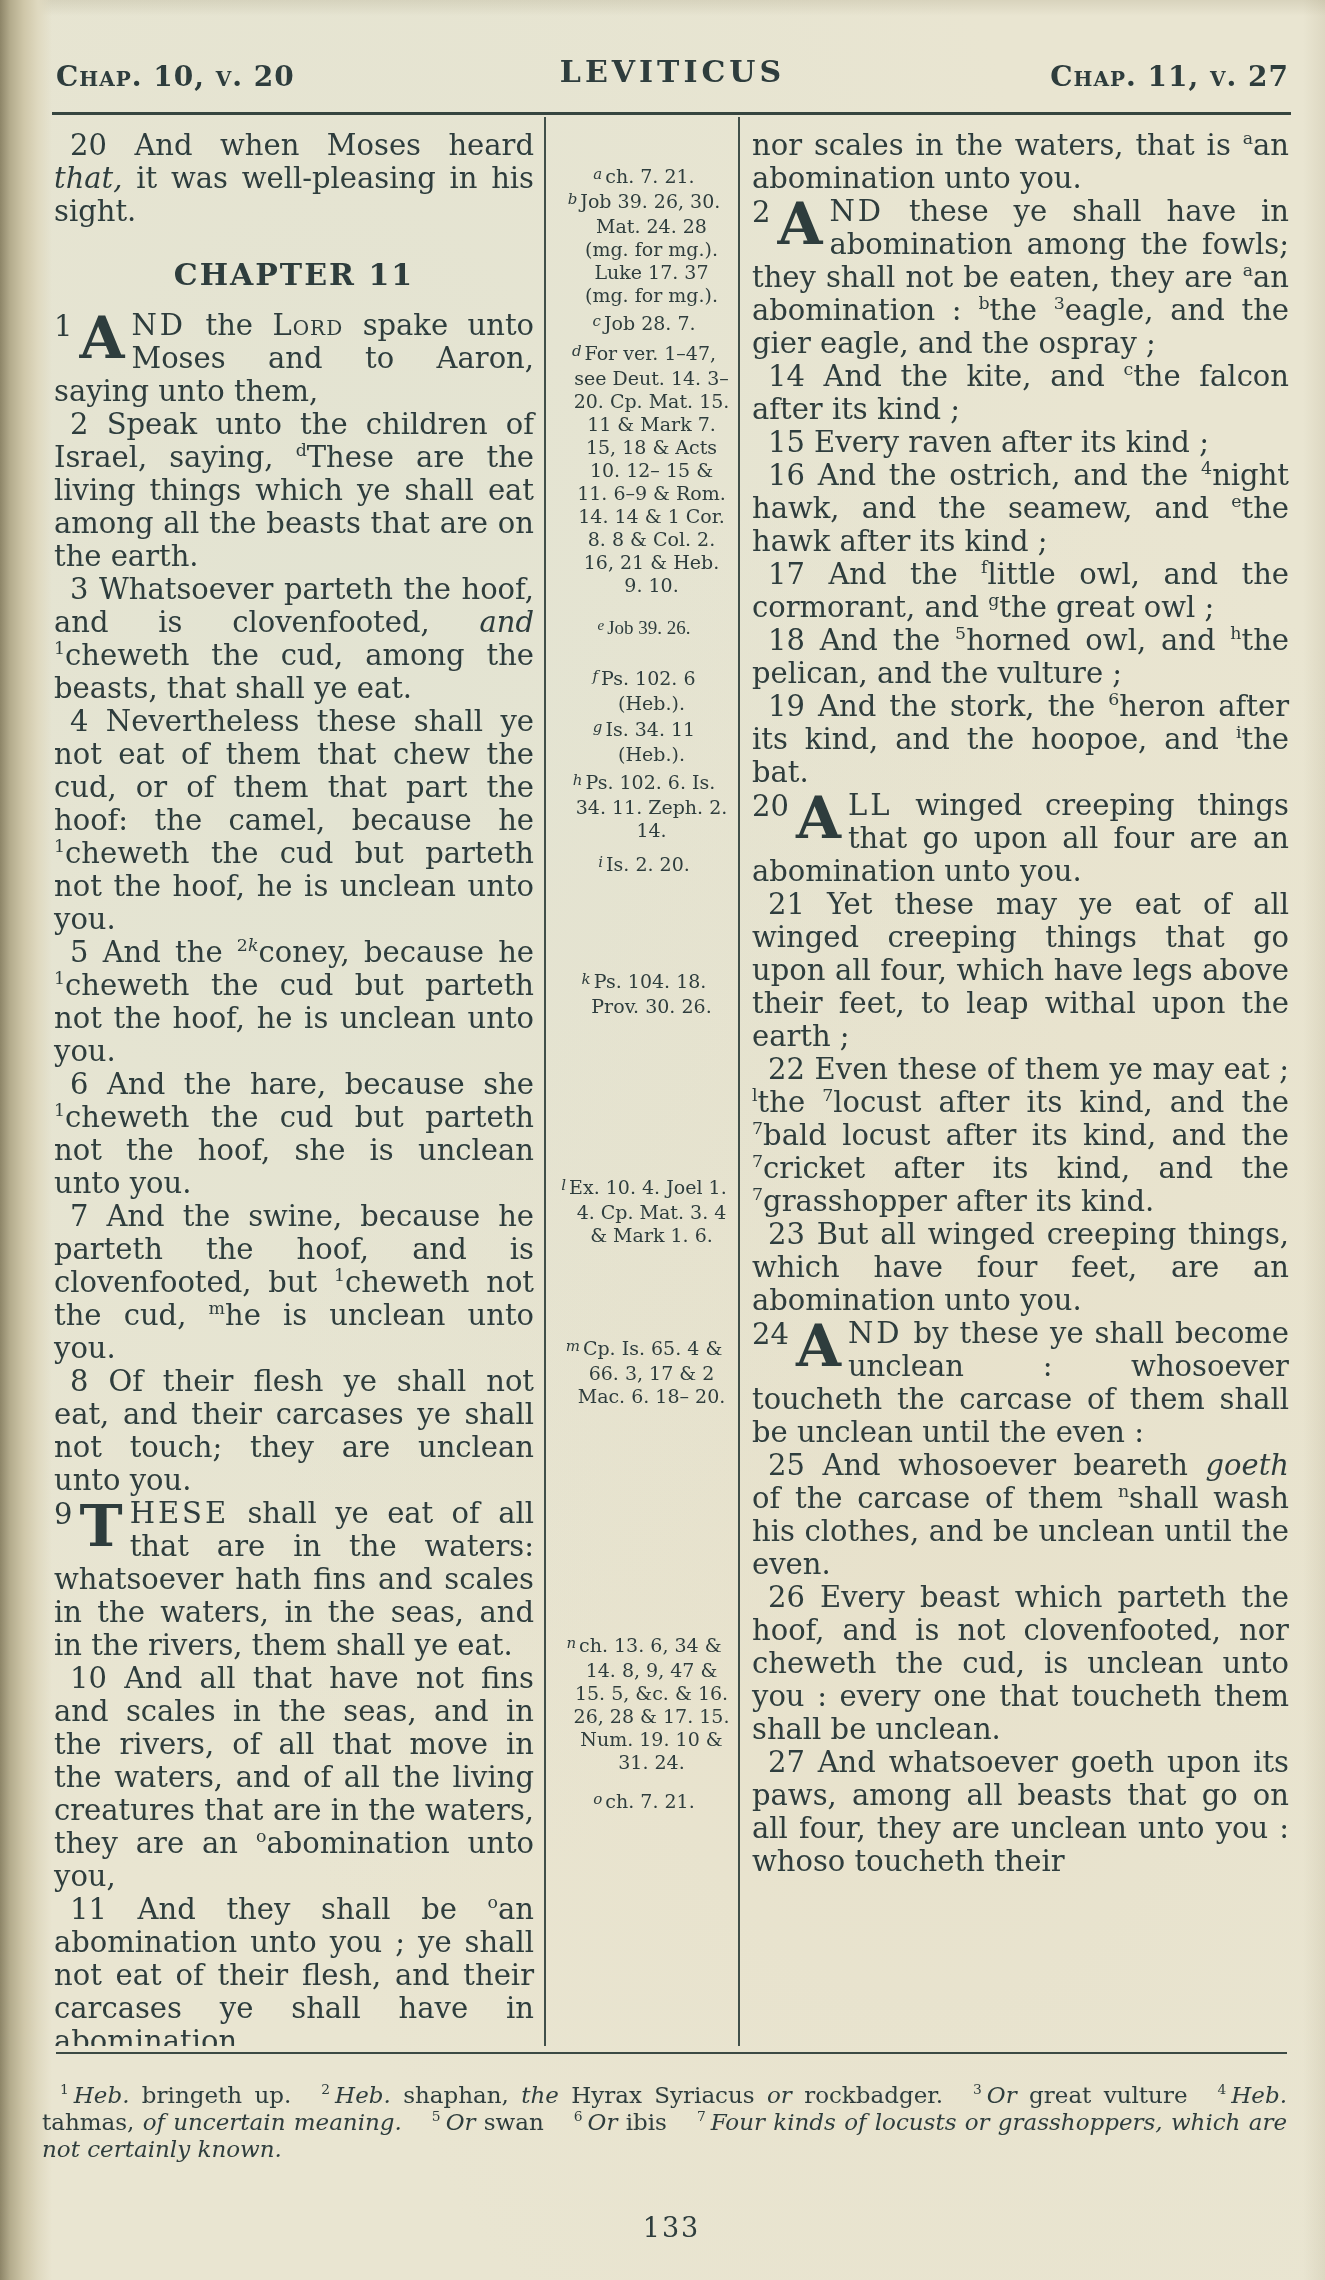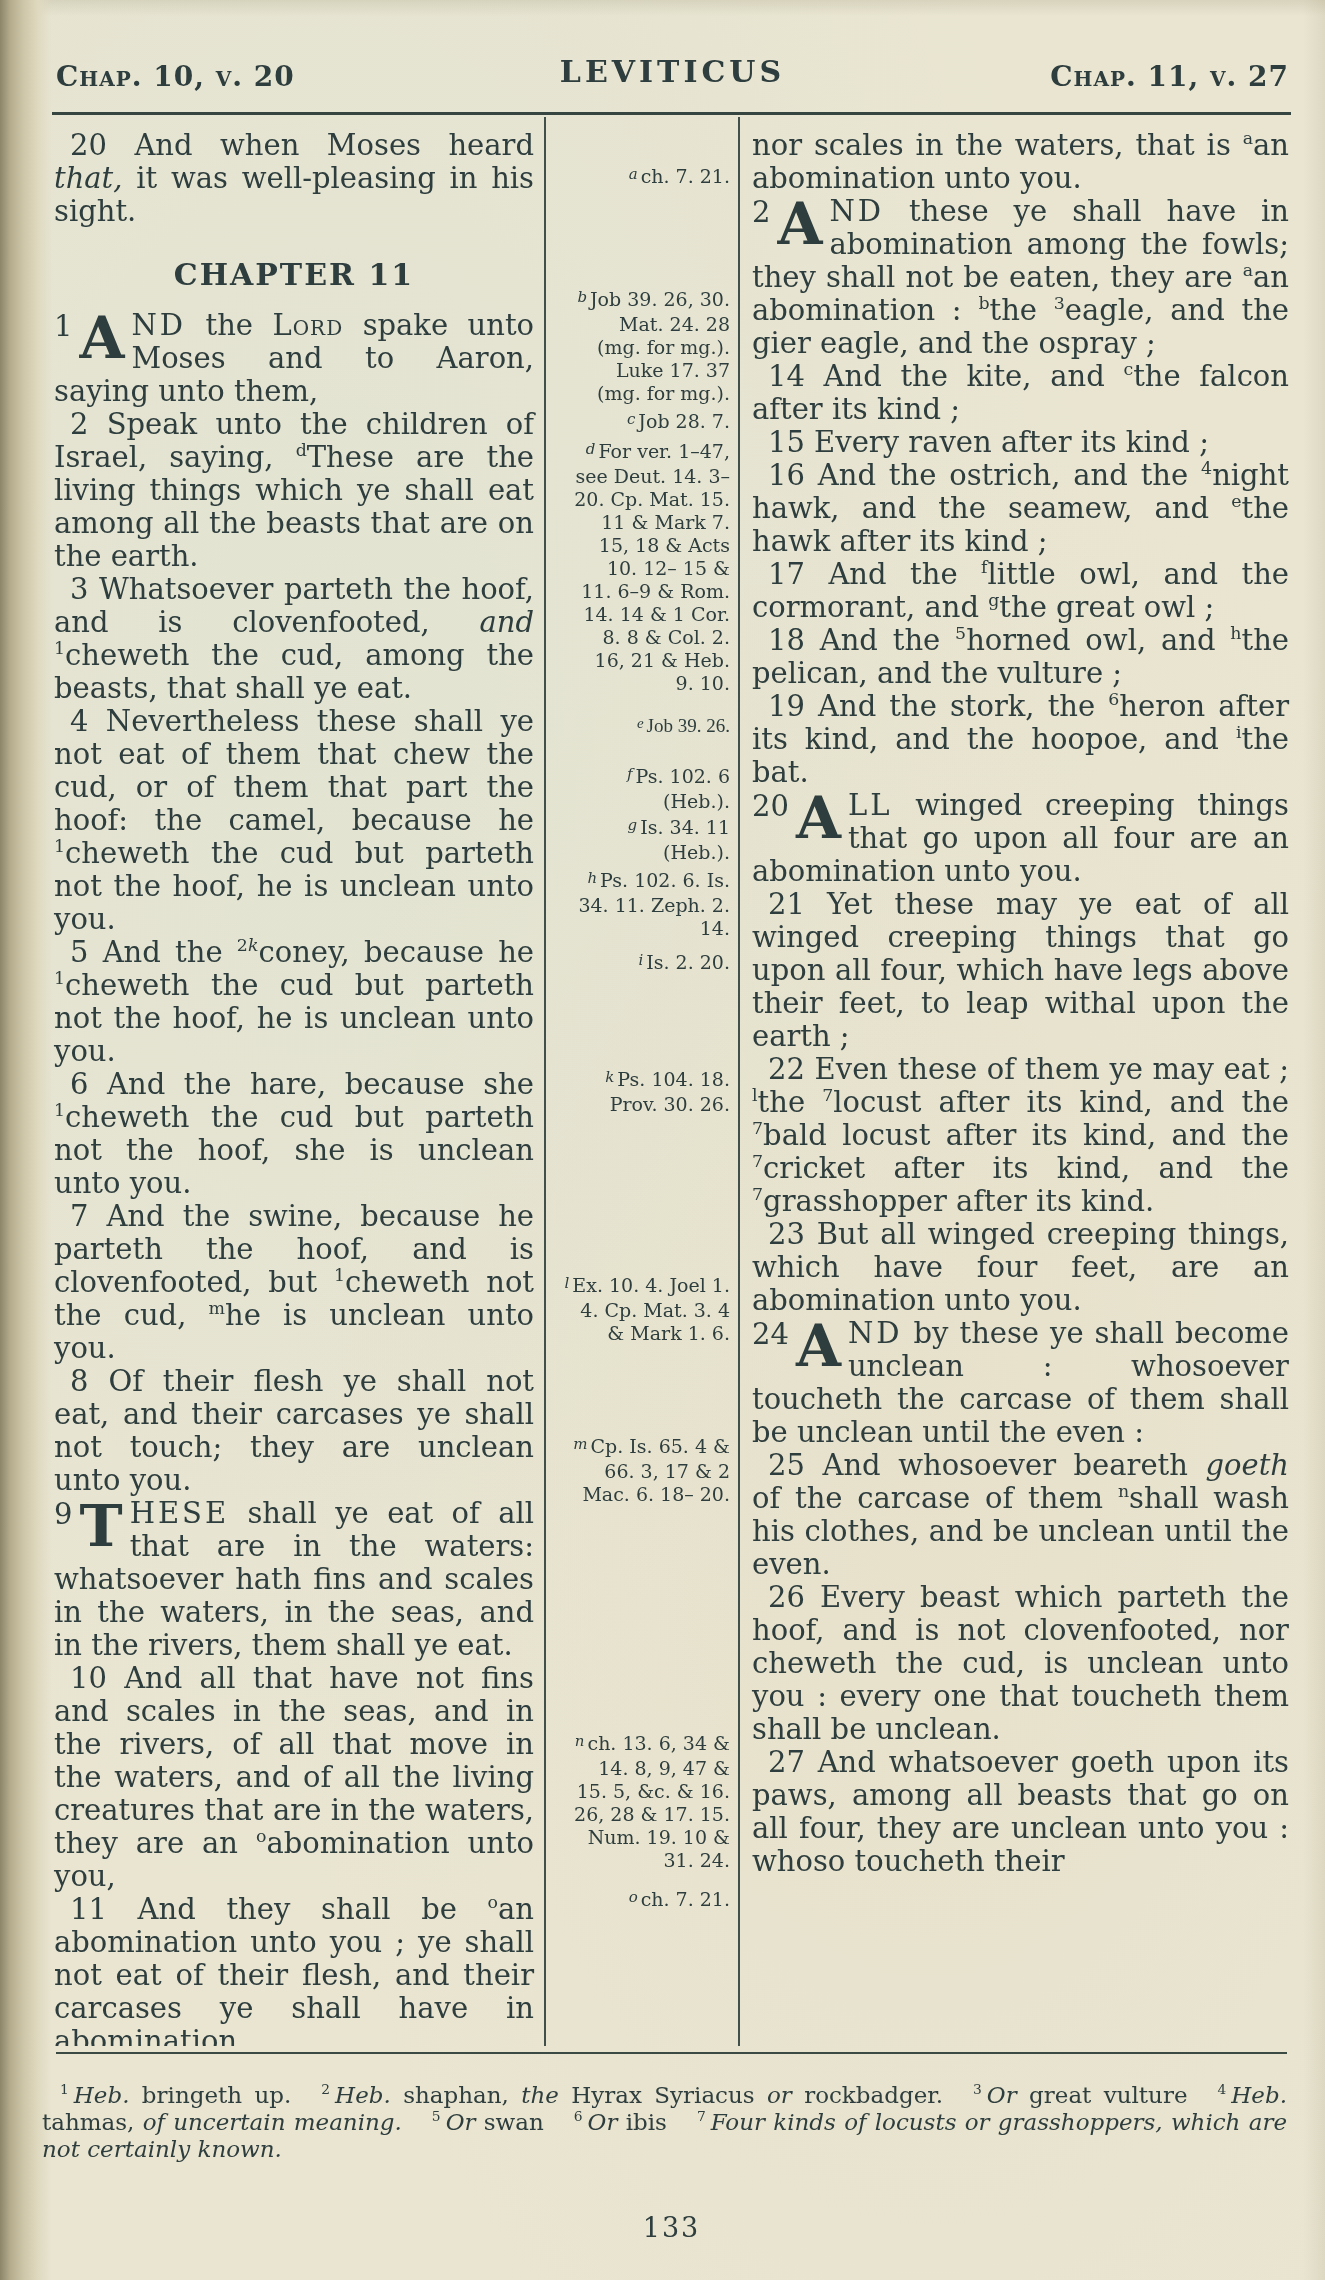--- a/index.html
+++ b/index.html
@@ -69,24 +69,24 @@
   .dcwrap{
     float:left;display:flex;align-items:flex-start;
     margin:1px 7px 0 0;
   }
   .dcwrap .vnum{font-size:29px;line-height:33px;margin-right:7px;}
   .dcwrap .dc{
     font-size:58px;line-height:52px;font-weight:700;display:block;margin-top:2px;
   }
   .dcrest{letter-spacing:3px;}
   
-  .ref{margin:0;padding-left:15px;text-indent:-15px;text-align:right;}
+  .ref{margin:0;padding-left:15px;text-indent:-15px;text-align:center;}
   .ref-letter{font-style:italic;font-size:15px;position:relative;top:-4px;margin-right:3px;}
   .ref:nth-child(1){margin-top:48px;}
-  .ref:nth-child(2){margin-top:98px;}
+  .ref:nth-child(2){}
   .ref:nth-child(3){margin-top:5px;}
   .ref:nth-child(4){margin-top:5px;}
   .ref:nth-child(5){margin-top:19px;font-family:Liberation Serif, serif;}
   .ref:nth-child(6){margin-top:26px;}
   .ref:nth-child(7){margin-top:3px;}
   .ref:nth-child(8){margin-top:5px;}
   .ref:nth-child(9){margin-top:11px;}
   .ref:nth-child(10){margin-top:92px;}
   .ref:nth-child(11){margin-top:158px;}
   .ref:nth-child(12){margin-top:90px;}

